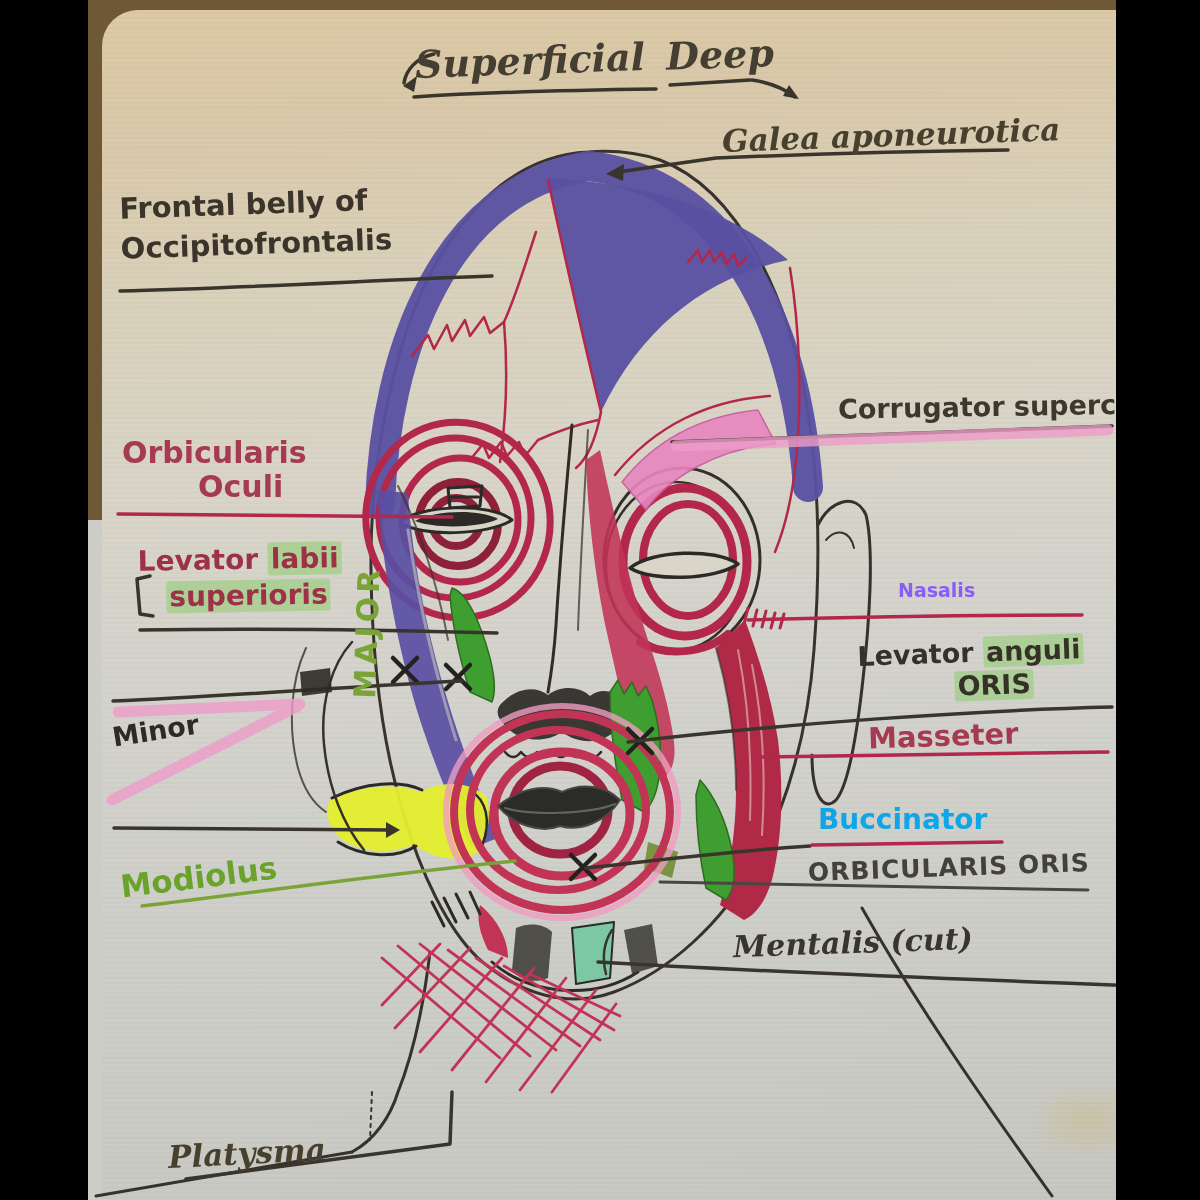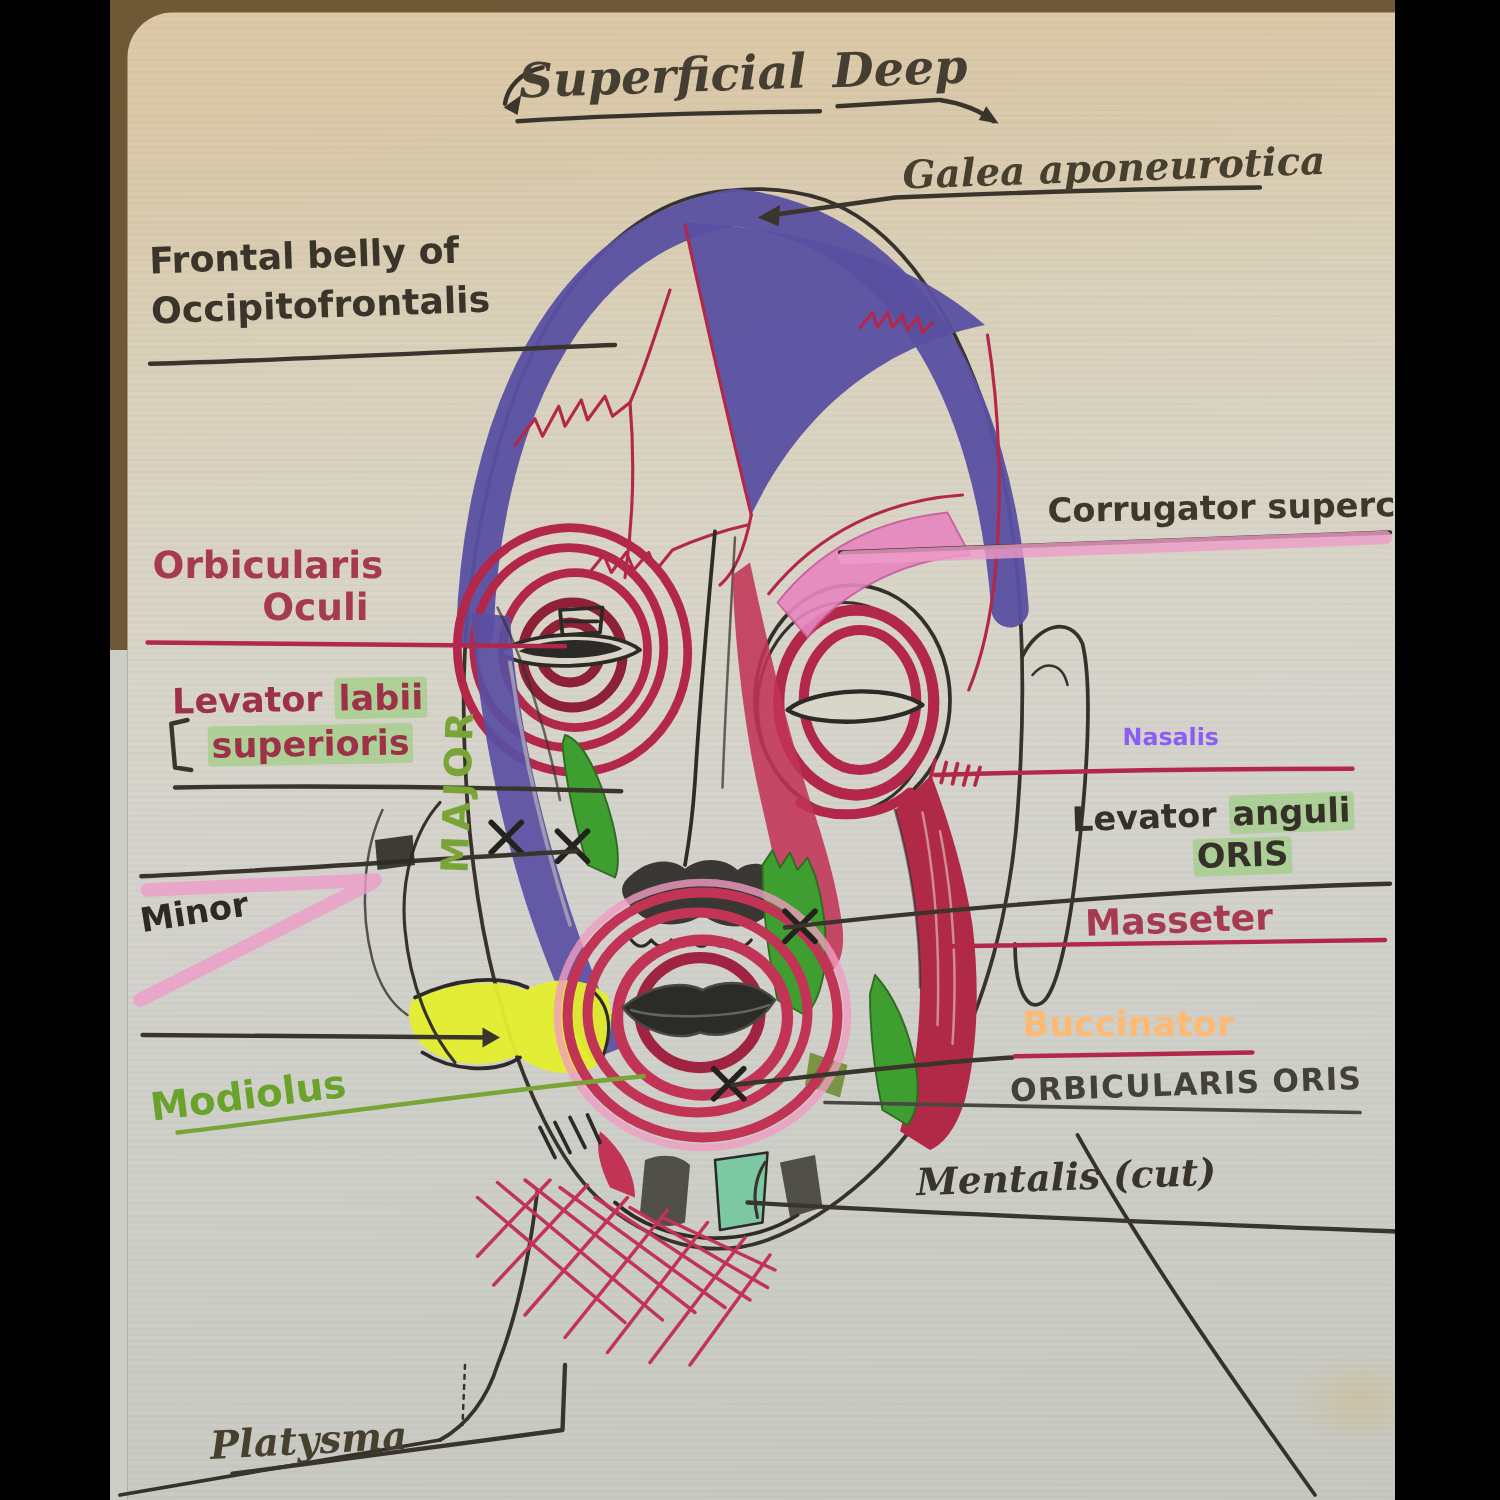--- a/index.html
+++ b/index.html
@@ -238,21 +238,21 @@
 
   <div class="lbl" style="left:120px;top:188px;font-size:29px;color:#3a342a;transform:rotate(-2deg);">
     <span class="blk">Frontal belly of</span>
     <span class="blk" style="margin-top:8px;">Occipitofrontalis</span>
   </div>
 
   <div class="lbl serifit" style="left:722px;top:118px;font-size:31px;color:#47402f;transform:rotate(-2deg);">Galea aponeurotica</div>
 
   <div class="lbl" style="left:838px;top:392px;font-size:27px;color:#3d372c;transform:rotate(-1deg);">Corrugator supercilli</div>
 
-  <div class="lbl" style="left:122px;top:436px;font-size:30px;color:#a63a50;text-align:center;">
+  <div class="lbl" style="left:122px;top:436px;font-size:30px;color:#a63a50;">
     <span class="blk">Orbicularis</span>
     <span class="blk" style="margin-left:76px;">Oculi</span>
   </div>
 
   <div class="lbl" style="left:138px;top:544px;font-size:28px;color:#9c3148;transform:rotate(-1deg);">
     <span>Levator</span>
     <span class="hl-green">labii</span>
     <span class="blk hl-green" style="margin-left:28px;margin-top:5px;width:fit-content;">superioris</span>
   </div>
 
@@ -268,21 +268,21 @@
   <div class="lbl" style="left:898px;top:580px;font-size:19px;color:#8b5cf6;">Nasalis</div>
 
   <div class="lbl" style="left:858px;top:638px;font-size:27px;color:#363128;transform:rotate(-2deg);">
     <span>Levator</span>
     <span class="hl-green">anguli</span>
     <span class="blk hl-green" style="margin-left:96px;margin-top:3px;width:fit-content;">ORIS</span>
   </div>
 
   <div class="lbl" style="left:868px;top:720px;font-size:29px;color:#a63a50;transform:rotate(-2deg);">Masseter</div>
 
-  <div class="lbl" style="left:818px;top:804px;font-size:28px;color:#fdba74;">Buccinator</div>
+  <div class="lbl" style="left:818px;top:804px;font-size:28px;color:#0ea5e9;">Buccinator</div>
 
   <div class="lbl" style="left:808px;top:854px;font-size:25px;color:#44403a;letter-spacing:1px;transform:rotate(-2deg);">ORBICULARIS ORIS</div>
 
   <div class="lbl serifit" style="left:733px;top:926px;font-size:30px;color:#3a352b;transform:rotate(-2deg);">Mentalis (cut)</div>
 
   <div class="bar bar-left"></div>
   <div class="bar bar-right"></div>
 </div>
 
 </body></html>

